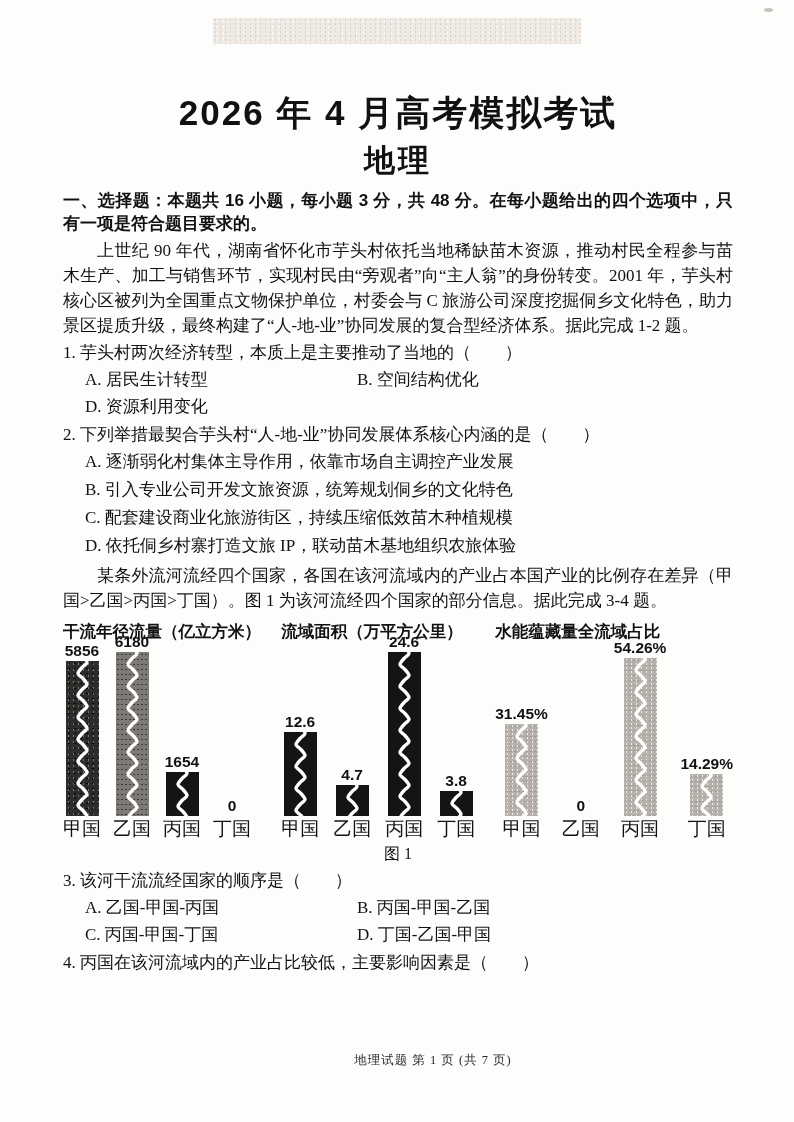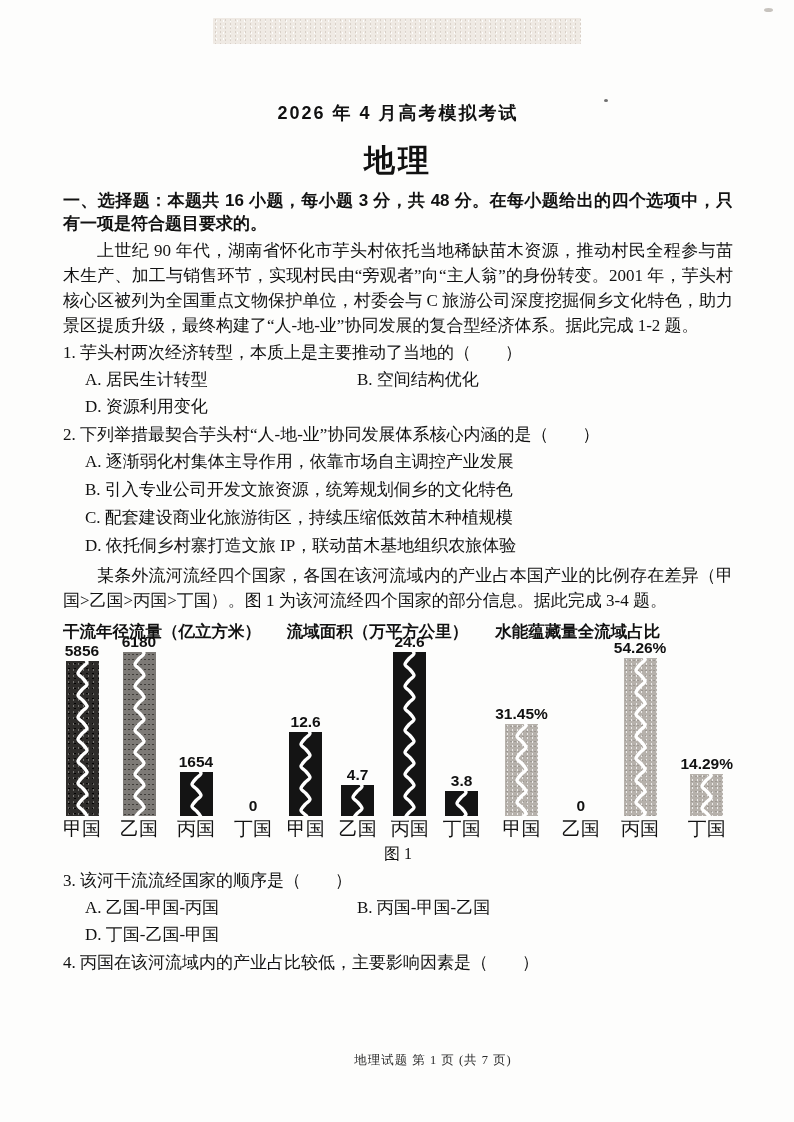--- a/index.html
+++ b/index.html
@@ -8,21 +8,21 @@
   .content{position:absolute;left:63px;top:0;width:670px;}
   
   .redact{position:absolute;left:213px;top:18px;width:368px;height:26px;
           background-color:#efeae4;
           background-image:radial-gradient(circle,rgba(190,178,165,.45) 18%,transparent 19%),
                            radial-gradient(circle,rgba(255,255,255,.9) 20%,transparent 21%);
           background-size:5px 4px,7px 6px;border-radius:1px;}
   .dot-a{position:absolute;left:604px;top:99px;width:4px;height:3px;background:#6f6f6f;border-radius:50%;}
   .dot-b{position:absolute;left:764px;top:8px;width:9px;height:4px;background:#b9b4ae;border-radius:50%;opacity:.8;}
   h1.title{margin:96px 0 0;text-align:center;font-family:"Liberation Sans",sans-serif;
-           font-weight:bold;font-size:18px;line-height:34px;letter-spacing:2px;}
+           font-weight:bold;font-size:35px;line-height:34px;letter-spacing:2px;}
   h2.subject{margin:12px 0 0;text-align:center;font-family:"Liberation Sans",sans-serif;
              font-weight:bold;font-size:31px;line-height:38px;letter-spacing:3px;}
   .section-head{margin:9px 0 0;font-family:"Liberation Sans",sans-serif;font-weight:bold;
                 font-size:17px;line-height:23px;text-align:justify;}
   .passage{margin:3px 0 0;font-size:17px;line-height:25px;text-indent:2em;text-align:justify;}
   .q-stem{margin:2px 0 0;font-size:17px;line-height:26px;}
   .opts-2col{display:grid;grid-template-columns:272px 1fr;padding-left:22px;
              font-size:17px;line-height:27px;}
   .opts-list{padding-left:22px;font-size:17px;line-height:28px;}
   .opts-inline{display:grid;grid-template-columns:130px 132px 135px auto;padding-left:22px;
@@ -92,21 +92,21 @@
         <div>D. 依托侗乡村寨打造文旅 IP，联动苗木基地组织农旅体验</div>
       </div>
     </div>
 
     <p class="passage">某条外流河流经四个国家，各国在该河流域内的产业占本国产业的比例存在差异（甲国&gt;乙国&gt;丙国&gt;丁国）。图 1 为该河流经四个国家的部分信息。据此完成 3-4 题。</p>
 
     <div class="figure">
       <div class="charts" id="charts">
           <div class="chart">
             <div class="chart-title">干流年径流量（亿立方米）</div>
-            <div class="bars" style="gap: 19px;">
+            <div class="bars" style="gap: 12px;">
               <div class="col">
                 <div class="val">5856</div>
                 <div class="bar dark-speckle" style="height: 155px;">
                   <svg width="100%" height="155" viewBox="0 0 33 155" preserveAspectRatio="none" class="wave">
                     <path d="M16.5 -5 C 22.5 1.5999999999999996, 22.5 1.5999999999999996, 16.5 6 C 10.5 12.600000000000001, 10.5 12.600000000000001, 16.5 17 C 22.5 23.6, 22.5 23.6, 16.5 28 C 10.5 34.6, 10.5 34.6, 16.5 39 C 22.5 45.6, 22.5 45.6, 16.5 50 C 10.5 56.6, 10.5 56.6, 16.5 61 C 22.5 67.6, 22.5 67.6, 16.5 72 C 10.5 78.6, 10.5 78.6, 16.5 83 C 22.5 89.6, 22.5 89.6, 16.5 94 C 10.5 100.6, 10.5 100.6, 16.5 105 C 22.5 111.6, 22.5 111.6, 16.5 116 C 10.5 122.6, 10.5 122.6, 16.5 127 C 22.5 133.6, 22.5 133.6, 16.5 138 C 10.5 144.6, 10.5 144.6, 16.5 149 C 22.5 155.6, 22.5 155.6, 16.5 160 C 10.5 166.6, 10.5 166.6, 16.5 171 C 22.5 177.6, 22.5 177.6, 16.5 182 C 10.5 188.6, 10.5 188.6, 16.5 193" fill="none" stroke="#ffffff" stroke-width="3.4"></path>
                   </svg>
                 </div>
                 <div class="cat">甲国</div>
               </div>
               <div class="col">
@@ -214,20 +214,21 @@
           </div>
         </div>
       <div class="fig-caption">图 1</div>
     </div>
 
     <div class="question mt4">
       <p class="q-stem">3. 该河干流流经国家的顺序是（　　）</p>
       <div class="opts-2col">
         <span>A. 乙国-甲国-丙国</span>
         <span>B. 丙国-甲国-乙国</span>
+        <span>C. 丙国-甲国-丁国</span>
         <span>D. 丁国-乙国-甲国</span>
       </div>
     </div>
 
     <div class="question">
       <p class="q-stem">4. 丙国在该河流域内的产业占比较低，主要影响因素是（　　）</p>
     </div>
   </div>
 
   <div class="footer">地理试题 第 1 页 (共 7 页)</div>

